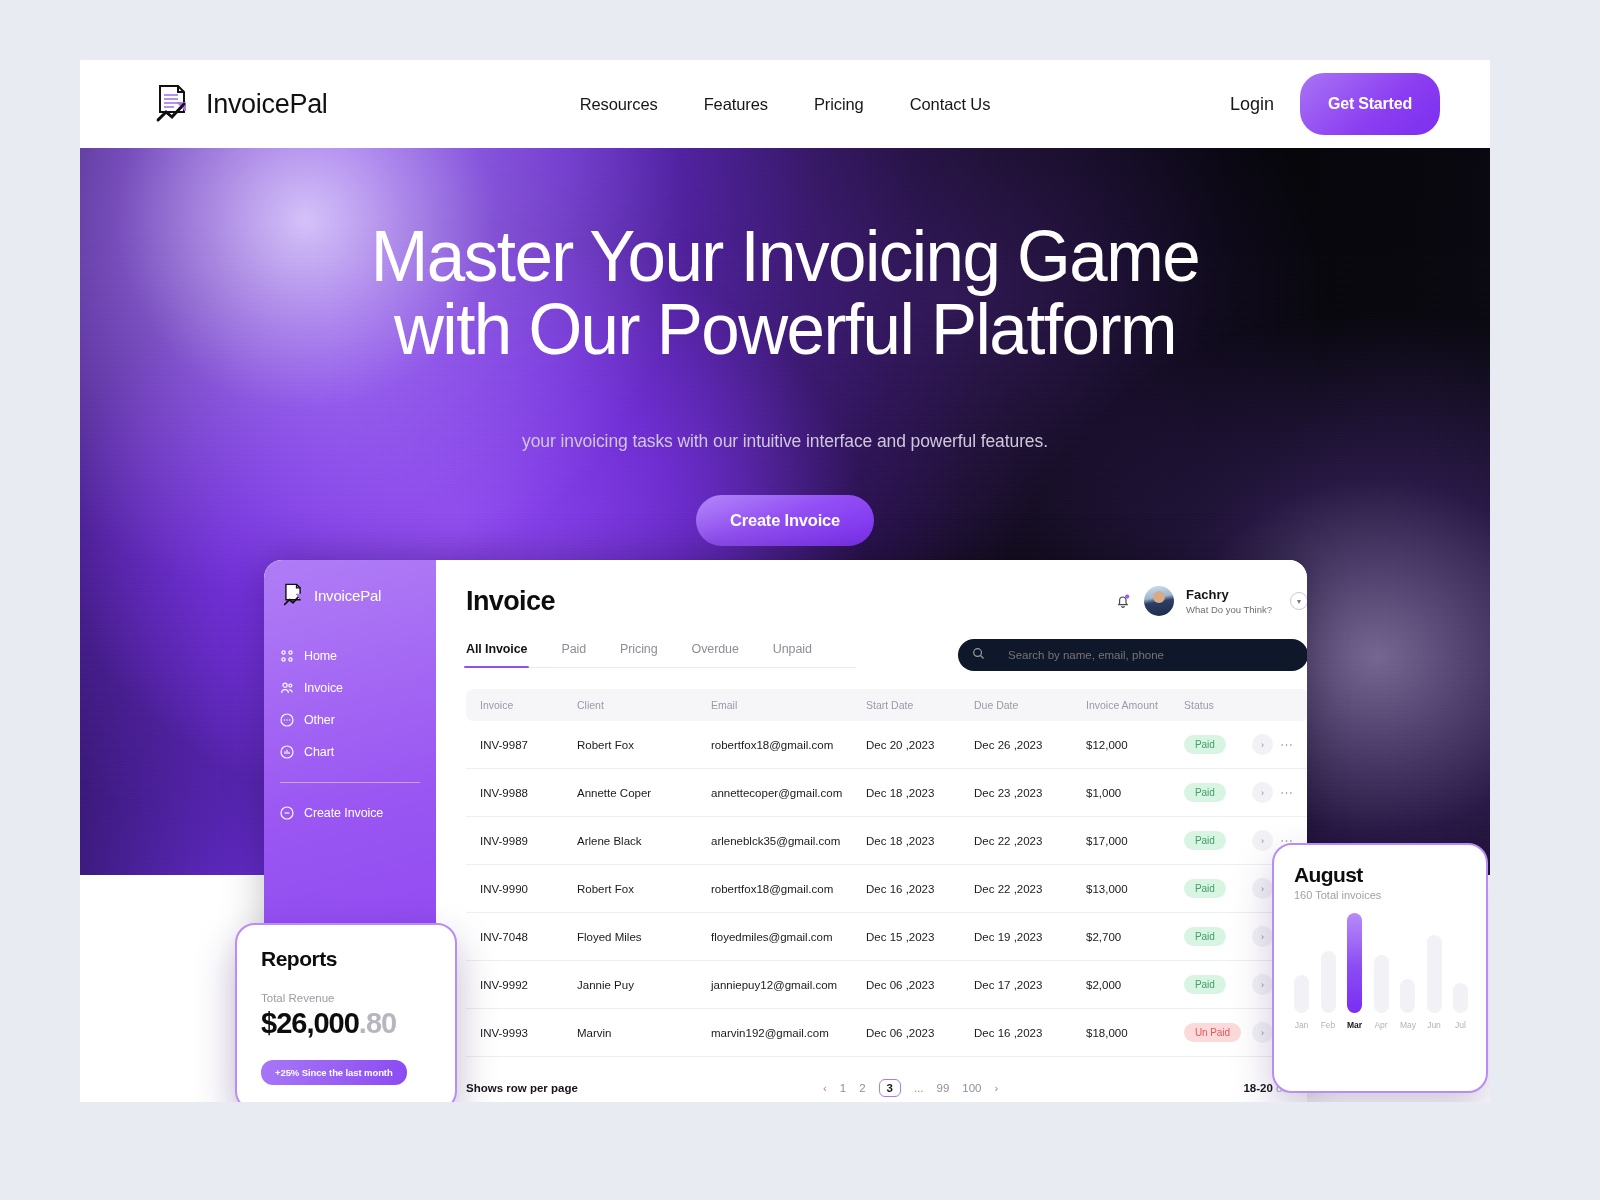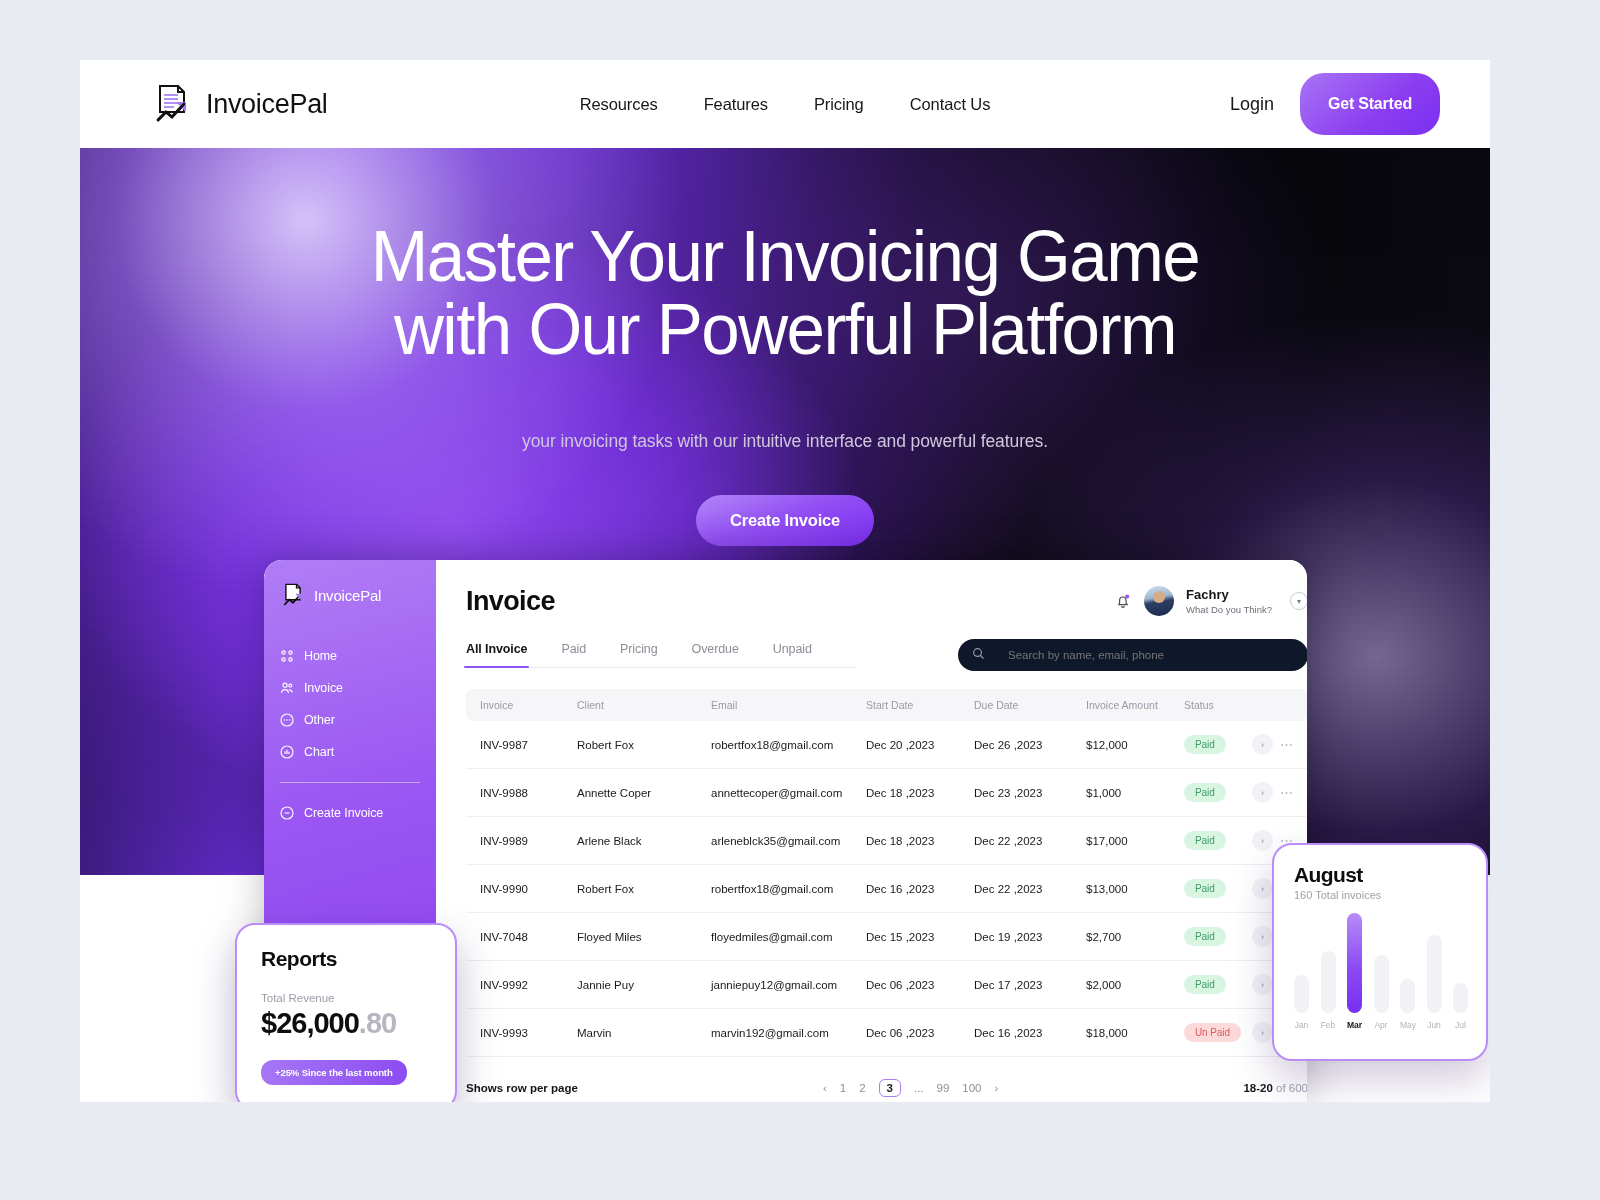--- a/index.html
+++ b/index.html
@@ -227,21 +227,21 @@
   .rep-pill {
     display: inline-block; margin-top: 20px;
     background: linear-gradient(100deg,#a777f6 0%, #8b4bf2 100%);
     color: #fff; font-size: 9.5px; font-weight: bold;
     padding: 7px 14px; border-radius: 12px; letter-spacing: -0.1px;
   }
 
   
   .card-chart {
     position: absolute; left: 1192px; top: 783px; z-index: 9;
-    width: 216px; height: 218px; background: #fff;
+    width: 216px; height: 250px; background: #fff;
     border: 2.5px solid #b98cf7; border-radius: 20px;
     padding: 18px 18px 12px 20px;
     box-shadow: 0 18px 42px rgba(40,10,90,0.22);
   }
   .ch-title { font-size: 21px; font-weight: bold; color: #0d0d0f; letter-spacing: -0.6px; }
   .ch-sub { font-size: 11px; color: #a0a0ab; margin-top: 2px; }
   .ch-plot {
     margin-top: 12px; height: 100px;
     display: flex; align-items: flex-end; justify-content: space-between;
   }

